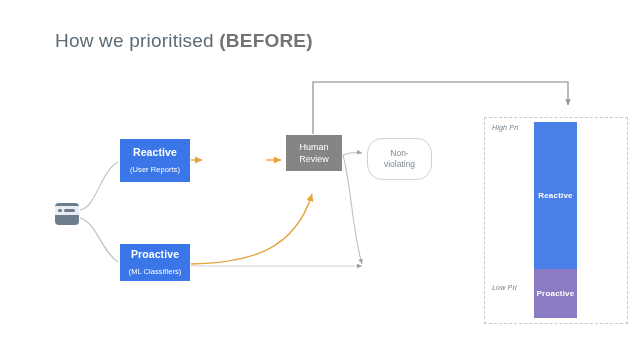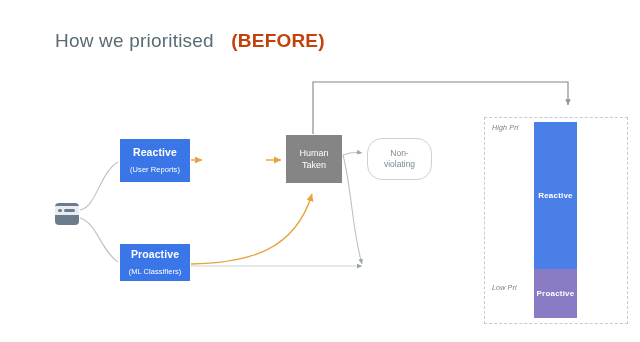--- a/index.html
+++ b/index.html
@@ -29,22 +29,21 @@
     position: absolute;
     left: 55px;
     top: 30px;
     font-size: 19px;
     color: #5b6b76;
     letter-spacing: 0.2px;
     white-space: nowrap;
   }
   #title .bold {
     font-weight: bold;
-    color: #c2410c;
-    margin-left: 12px;
+    color: #737373;
   }
 
   
   #connectors {
     position: absolute;
     left: 0; top: 0;
     width: 640px;
     height: 342px;
     pointer-events: none;
   }
@@ -92,21 +91,21 @@
     color: #7d8a93;
     font-size: 8.5px;
     line-height: 1.35;
   }
   .node-outline .gline { display: block; }
 
   
   #node-reactive   { left: 120px; top: 139px; width: 70px;  height: 43px; }
   #node-proactive  { left: 120px; top: 244px; width: 70px;  height: 37px; }
   #node-filtering  { left: 207px; top: 135px; width: 58px;  height: 52px; }
-  #node-human      { left: 286px; top: 135px; width: 56px;  height: 48px; }
+  #node-human      { left: 286px; top: 135px; width: 56px;  height: 36px; }
   #node-nonviol    { left: 367px; top: 138px; width: 65px;  height: 42px; }
   #node-takendown  { left: 367px; top: 242px; width: 69px;  height: 42px; }
 
   
   #source-icon {
     position: absolute;
     left: 55px;
     top: 203px;
     width: 24px;
     height: 22px;
@@ -244,21 +243,21 @@
   </div>
 
   <div class="node node-blue" id="node-proactive">
     <span class="n-title">Proactive</span>
     <span class="n-sub">(ML Classifiers)</span>
   </div>
 
 
   <div class="node node-gray" id="node-human">
     <span class="gline">Human</span>
-    <span class="gline">Taken</span>
+    <span class="gline">Review</span>
   </div>
 
   <div class="node node-outline" id="node-nonviol">
     <span class="gline">Non-</span>
     <span class="gline">violating</span>
   </div>
 
 
   <div id="panel"></div>
   <div id="panel-label-high">High Pri</div>

